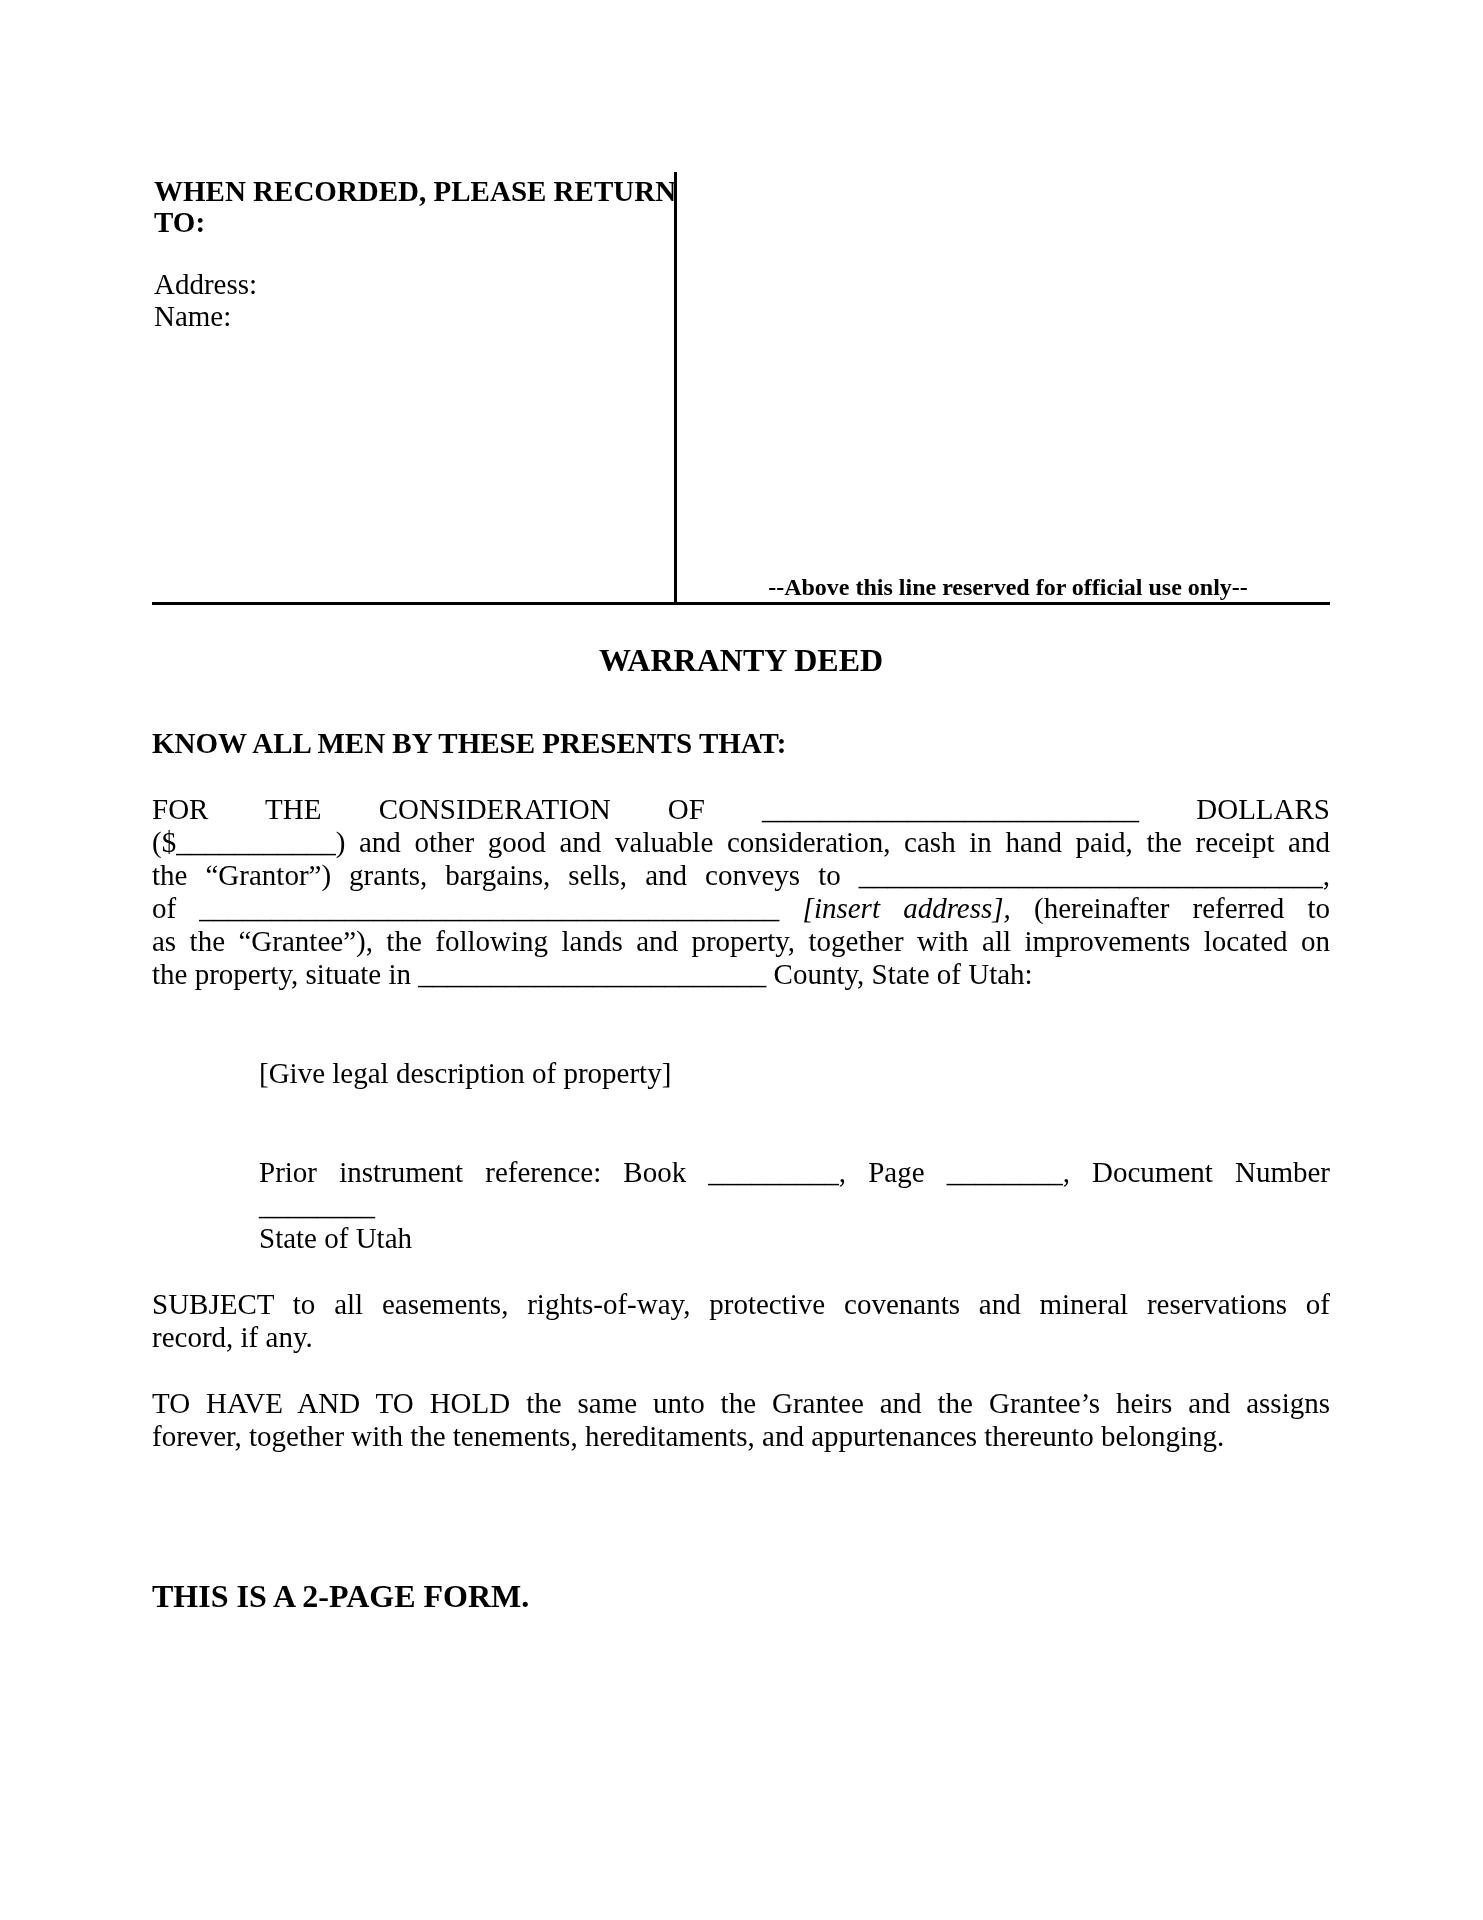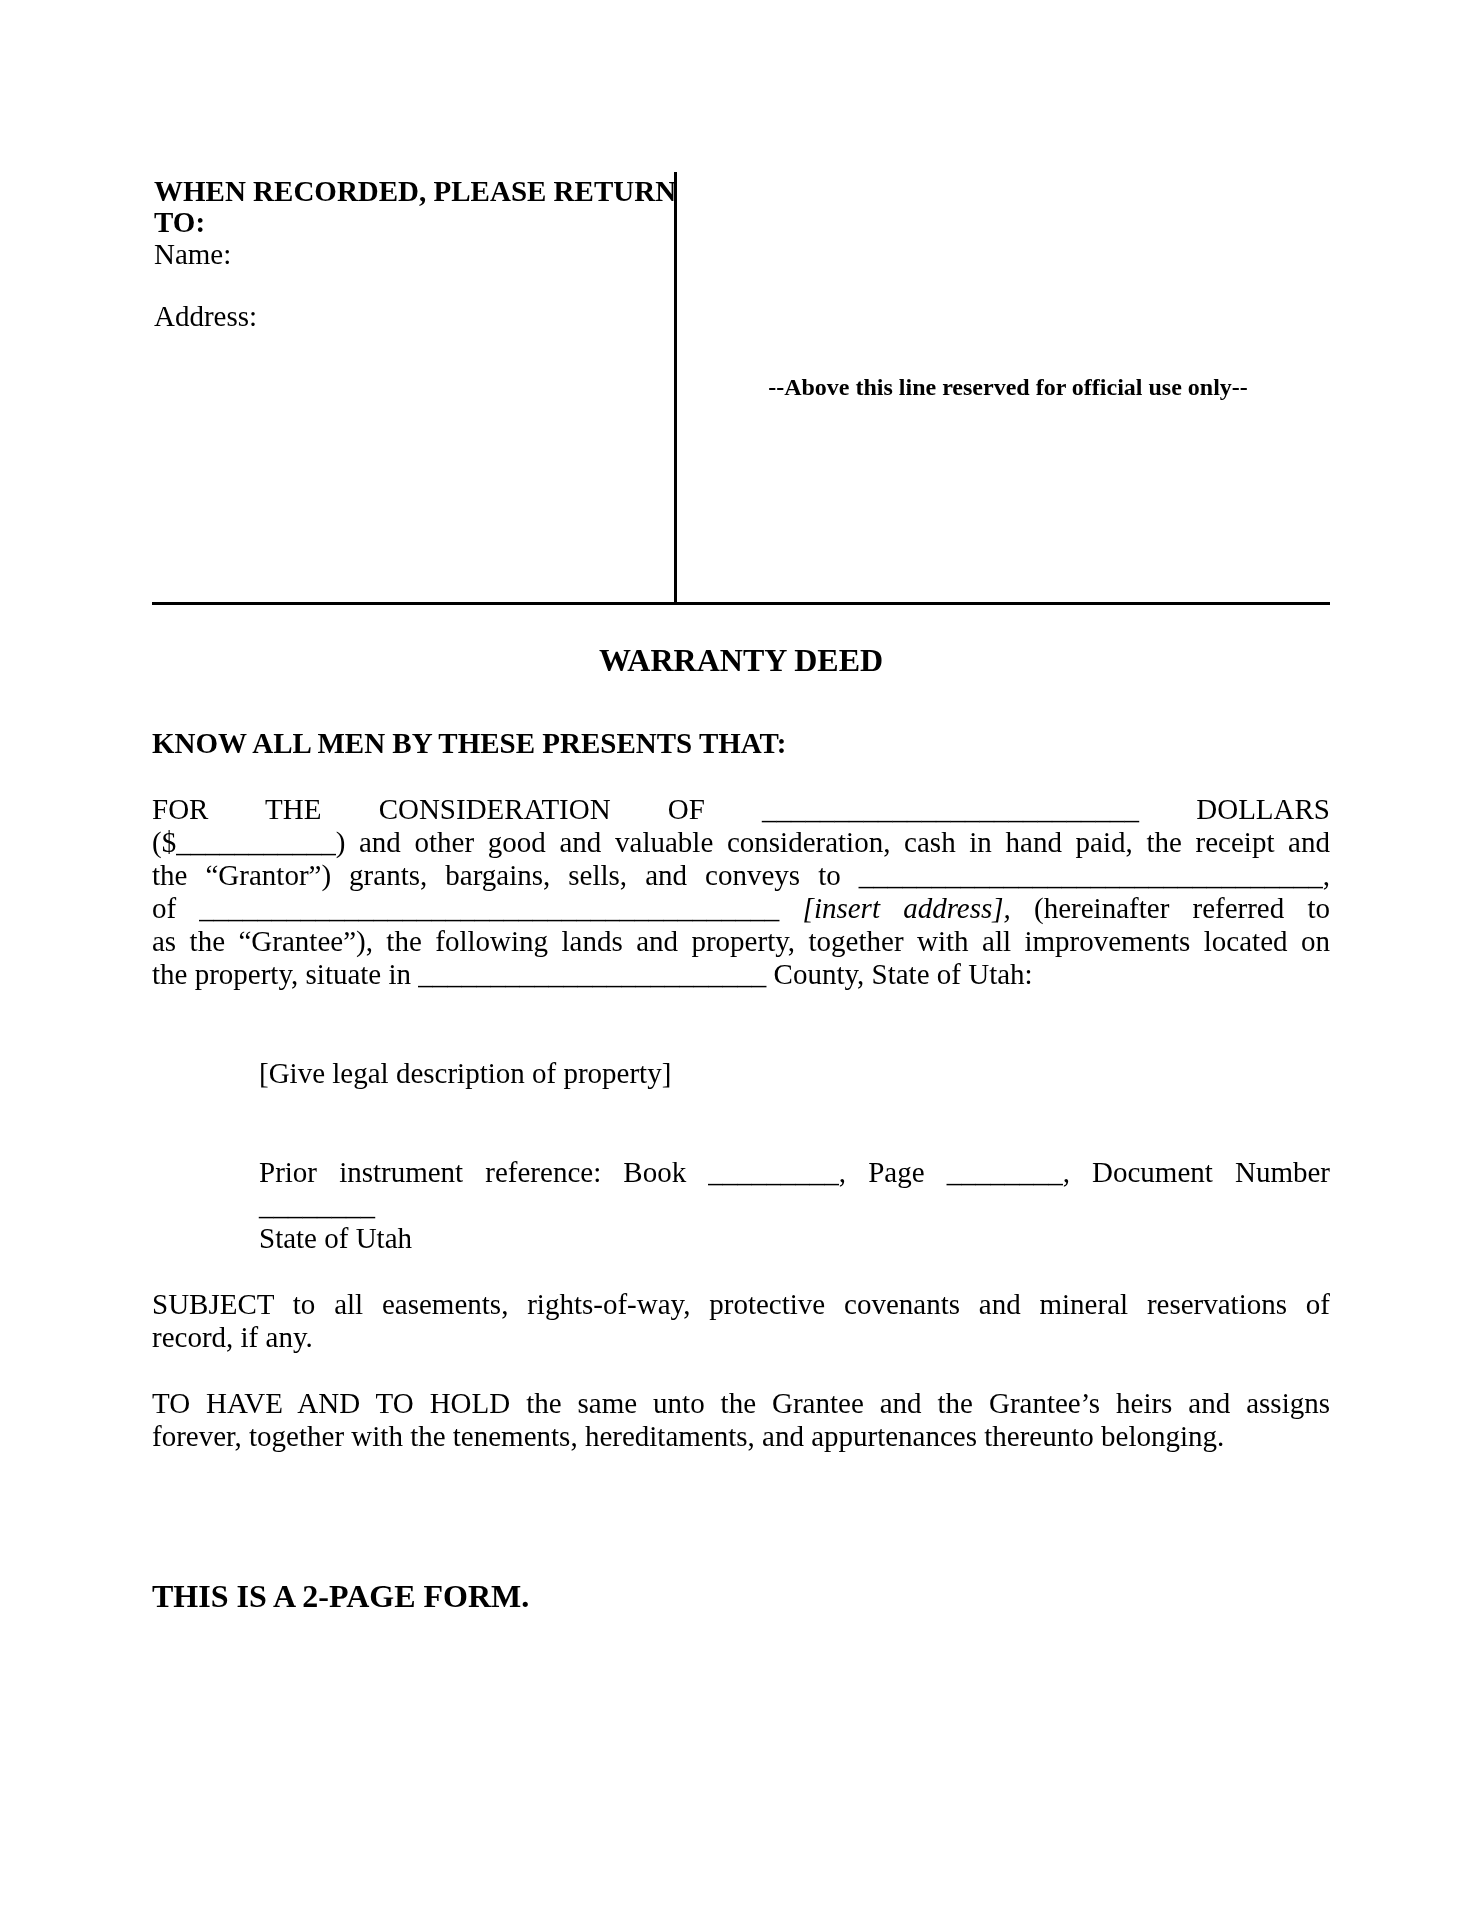--- a/index.html
+++ b/index.html
@@ -30,21 +30,21 @@
   }
   .hdr-left {
     width: 525px;
     box-sizing: border-box;
     border-right: 3px solid #000;
     padding: 4px 14px 0 2px;
   }
   .hdr-right {
     flex: 1;
     display: flex;
-    align-items: center;
+    align-items: flex-end;
     justify-content: center;
     margin-left: 9px;
   }
   .rt {
     font-weight: bold;
     line-height: 31px;
   }
   .force-just {
     text-align: justify;
     text-align-last: justify;
@@ -93,22 +93,22 @@
 </style>
 </head>
 <body>
 
 <div class="page">
 
   <div class="hdr">
     <div class="hdr-left">
       <div class="rt force-just">WHEN RECORDED, PLEASE RETURN</div>
       <div class="rt">TO:</div>
+      <div class="lbl lbl-addr">Address:</div>
       <div class="lbl lbl-name">Name:</div>
-      <div class="lbl lbl-addr">Address:</div>
     </div>
     <div class="hdr-right">
       <div class="reserved">--Above this line reserved for official use only--</div>
     </div>
   </div>
 
   <h1 class="doc-title">WARRANTY DEED</h1>
 
   <div class="heading">KNOW ALL MEN BY THESE PRESENTS THAT:</div>
 

